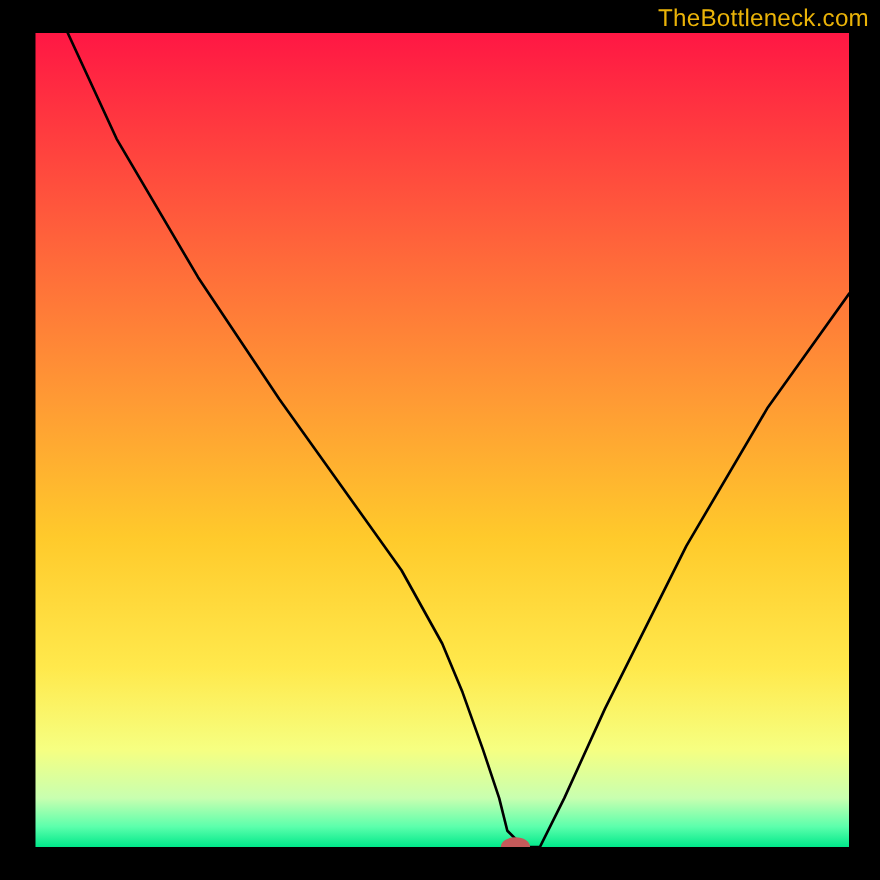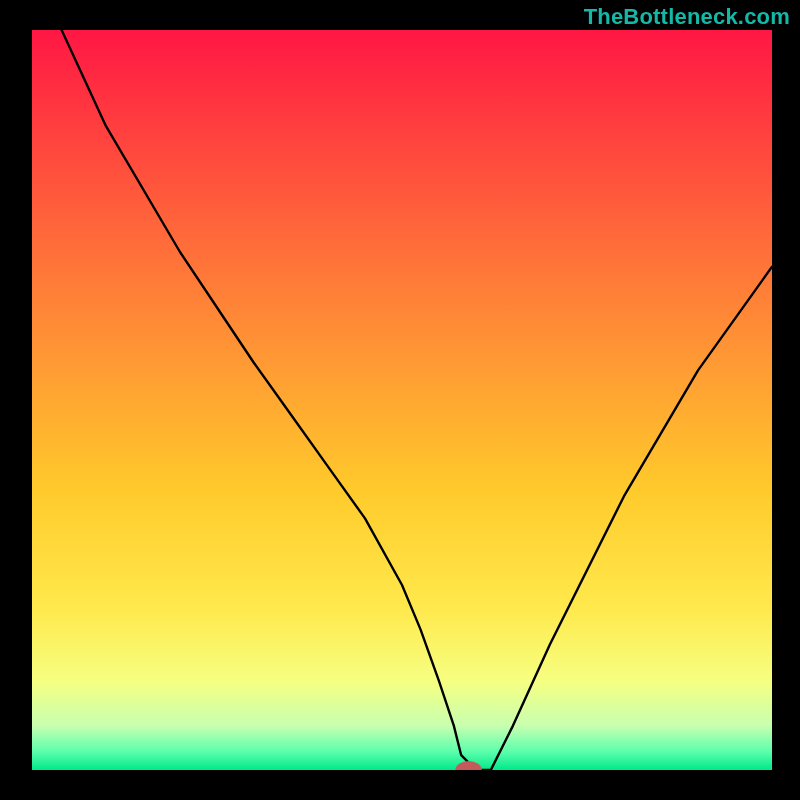--- a/index.html
+++ b/index.html
@@ -14,23 +14,23 @@
   .frame {
     position: relative;
     width: 800px;
     height: 800px;
     background: #000;
   }
   .watermark {
     position: absolute;
     top: 4px;
     right: 10px;
-    color: #14b8a6;
+    color: #eab308;
     font-size: 22px;
-    font-weight: 700;
+    font-weight: 400;
     letter-spacing: 0.2px;
     z-index: 30;
     user-select: none;
   }
   .plot {
     position: absolute;
     left: 32px;
     top: 30px;
     width: 740px;
     height: 740px;

